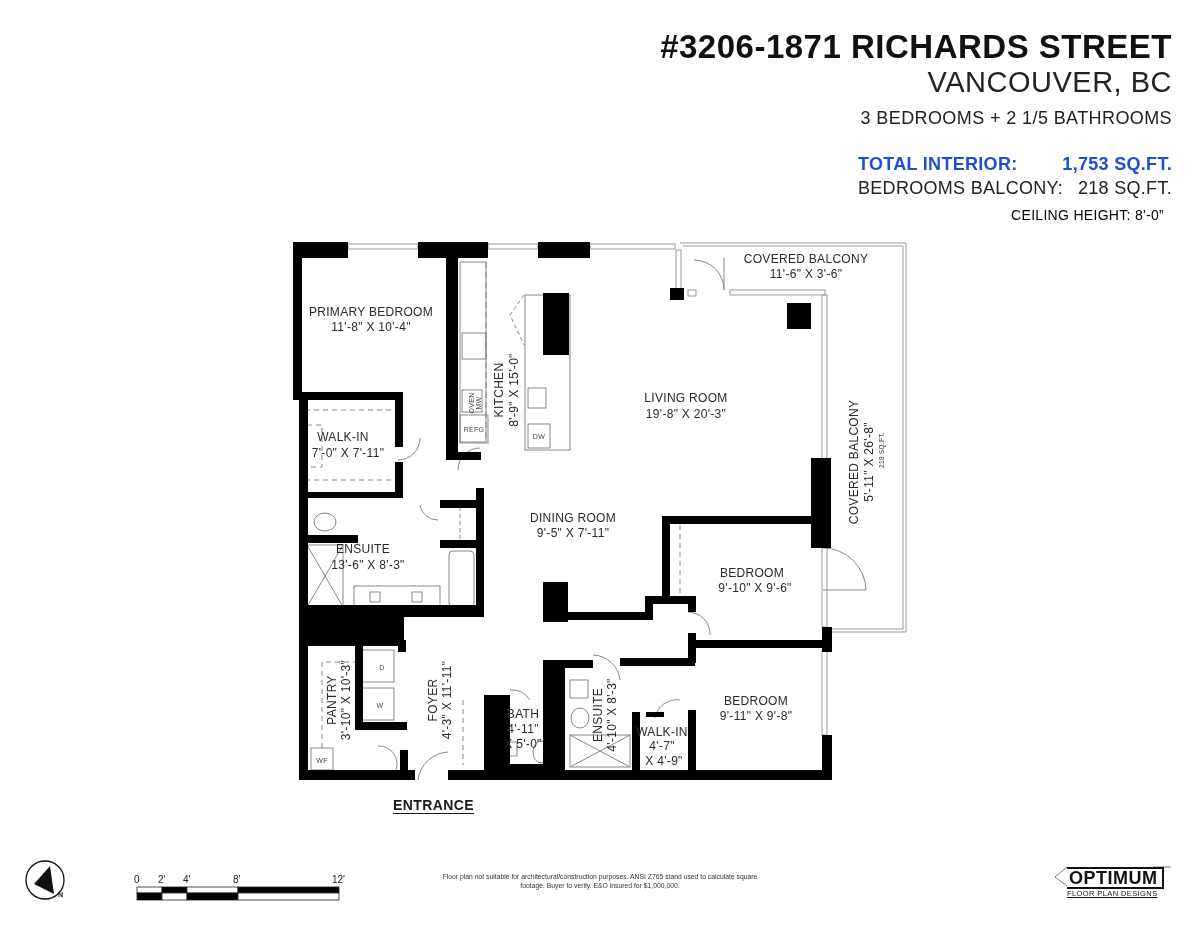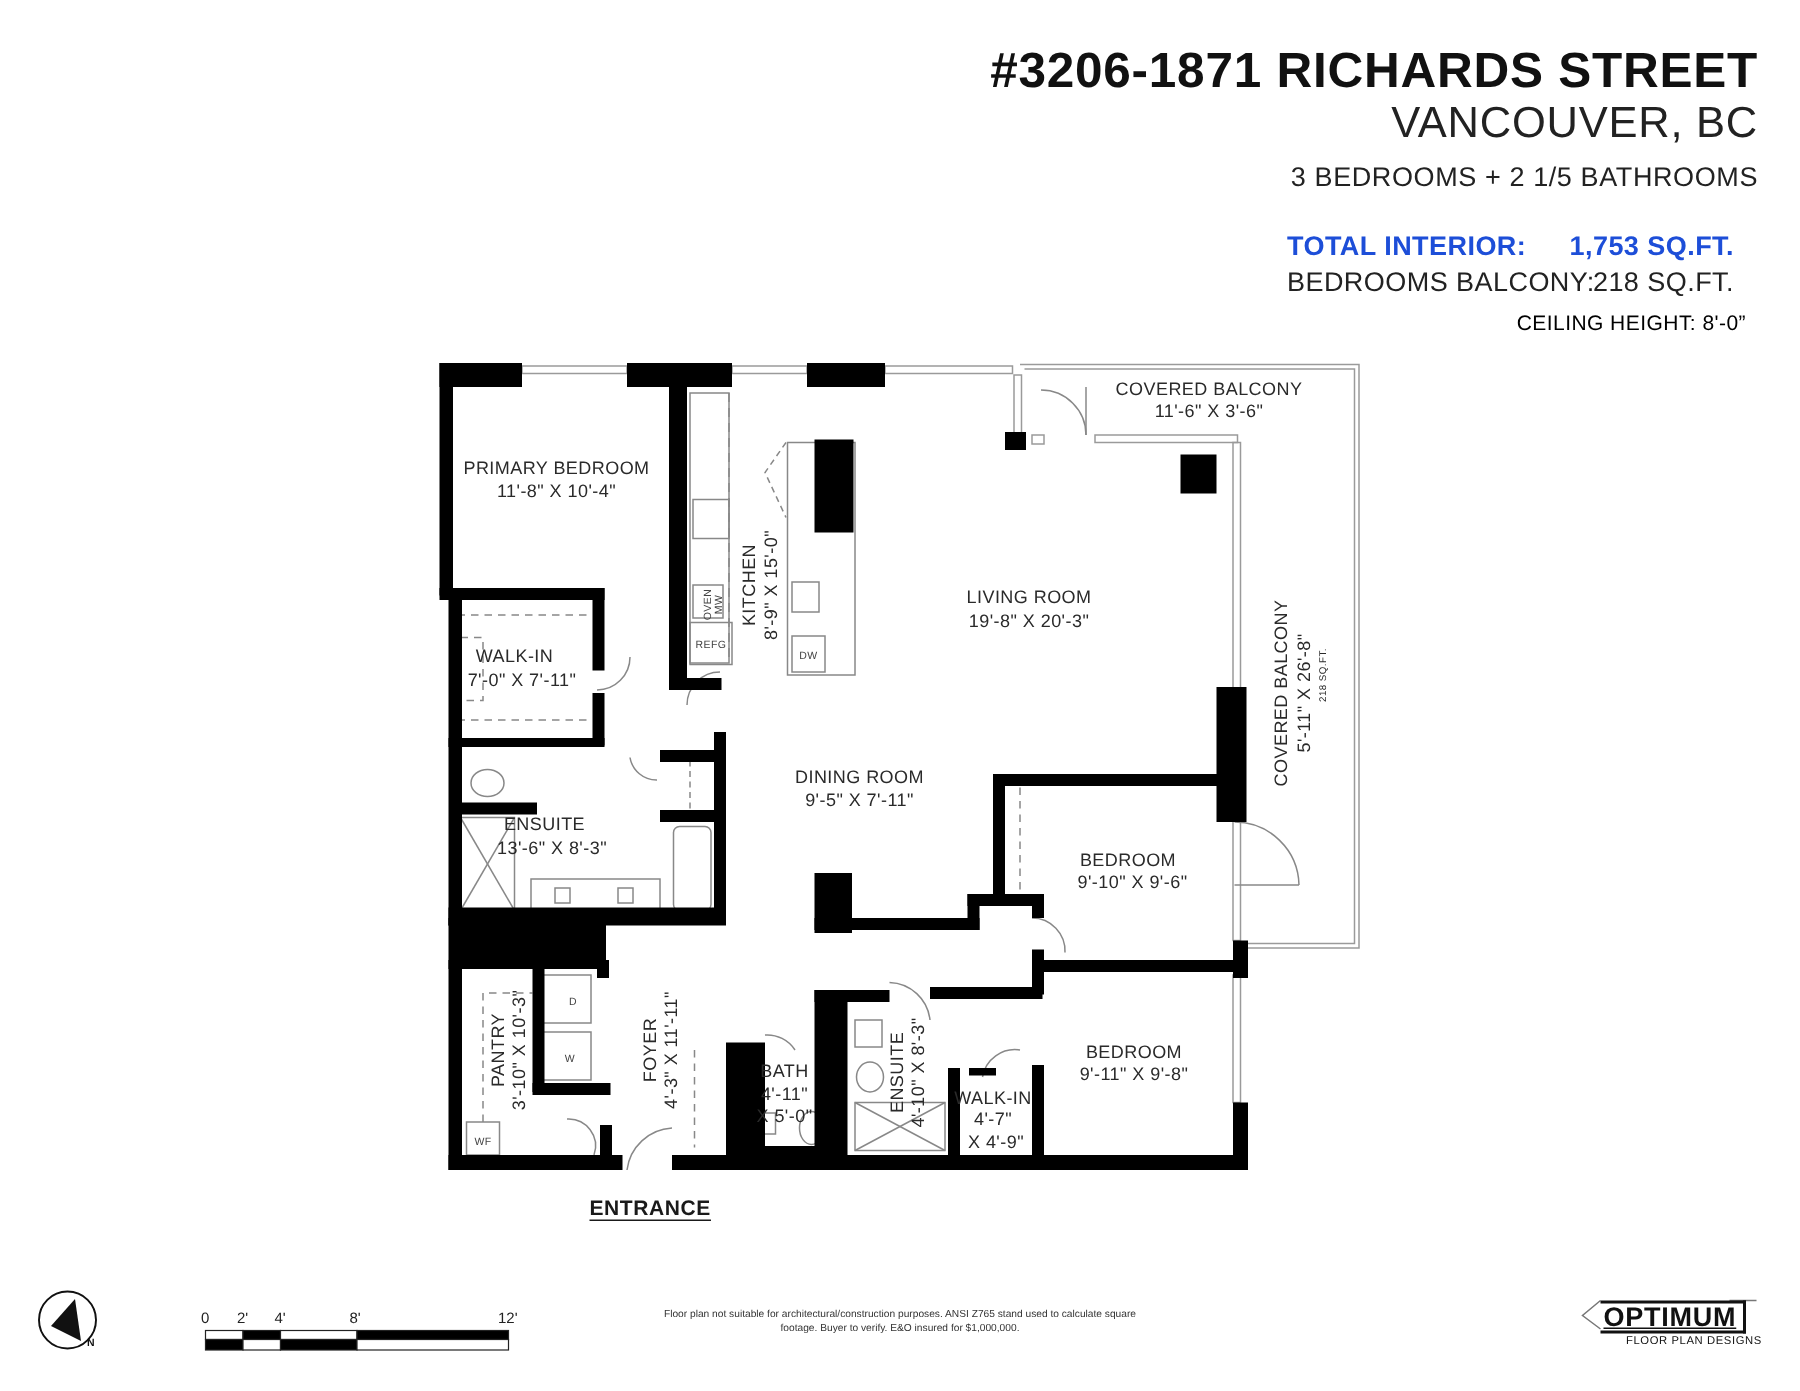--- a/index.html
+++ b/index.html
@@ -4,37 +4,37 @@
 <style>
   html, body { margin:0; padding:0; background:#ffffff; }
   body { width:1200px; height:927px; position:relative; overflow:hidden;
          font-family:"Liberation Sans", sans-serif; color:#1a1a1a; }
   .hdr { position:absolute; right:28px; text-align:right; white-space:nowrap; }
   #addr { top:28px; font-size:33px; font-weight:700; letter-spacing:0.5px; color:#111; }
   #city { top:66px; font-size:29px; font-weight:400; letter-spacing:0.5px; color:#222; }
   #beds { top:108px; font-size:18px; letter-spacing:0.4px; color:#222; }
   .area-row { position:absolute; font-size:18px; letter-spacing:0.3px; white-space:nowrap; }
   .area-row .lbl { position:absolute; left:0; }
-  .area-row .val { position:absolute; right:16px; text-align:center; }
+  .area-row .val { position:absolute; right:0; text-align:center; }
   #total { top:154px; left:858px; width:314px; height:22px; font-weight:700; color:#1d4ed8; }
   #balc { top:178px; left:858px; width:314px; height:22px; color:#222; }
   #ceil { position:absolute; top:207px; right:36px; font-size:14px; letter-spacing:0.3px; color:#000000; }
   svg#plan { position:absolute; left:0; top:0; }
   .rl { font-family:"Liberation Sans", sans-serif; fill:#2a2a2a; font-size:12px; letter-spacing:0.3px; }
   .tiny { font-size:6.5px; }
   .fx { font-size:7px; fill:#444; }
   #entrance { position:absolute; left:393px; top:797px; font-size:14px; font-weight:700;
               text-decoration:underline; text-underline-offset:3px; letter-spacing:0.4px; }
   #disclaimer { position:absolute; left:430px; top:872px; width:340px; text-align:center;
                 font-size:6.8px; line-height:9px; color:#333; }
   #scale-labels span { position:absolute; top:874px; font-size:10px; color:#222; }
   #logo { position:absolute; left:1053px; top:864px; width:122px; height:34px; }
   #logo .word { position:absolute; left:14px; top:3px; font-size:18px; font-weight:700; letter-spacing:0.5px;
-                color:#111; border:2px solid #111; border-left:none; padding:0 4px 0 2px; line-height:18px;text-decoration:underline; }
-  #logo .sub { position:absolute; left:31px; top:25px; font-size:7.5px; letter-spacing:0.4px; color:#111; white-space:nowrap; }
+                color:#111; border:2px solid #111; border-left:none; padding:0 4px 0 2px; line-height:18px; }
+  #logo .sub { position:absolute; left:14px; top:25px; font-size:7.5px; letter-spacing:0.4px; color:#111; white-space:nowrap;text-decoration:underline; }
 </style>
 </head>
 <body>
 
 <div id="addr" class="hdr">#3206-1871 RICHARDS STREET</div>
 <div id="city" class="hdr">VANCOUVER, BC</div>
 <div id="beds" class="hdr">3 BEDROOMS + 2 1/5 BATHROOMS</div>
 <div id="total" class="area-row">
   <span class="lbl">TOTAL INTERIOR:</span>
   <span class="val">1,753 SQ.FT.</span>

